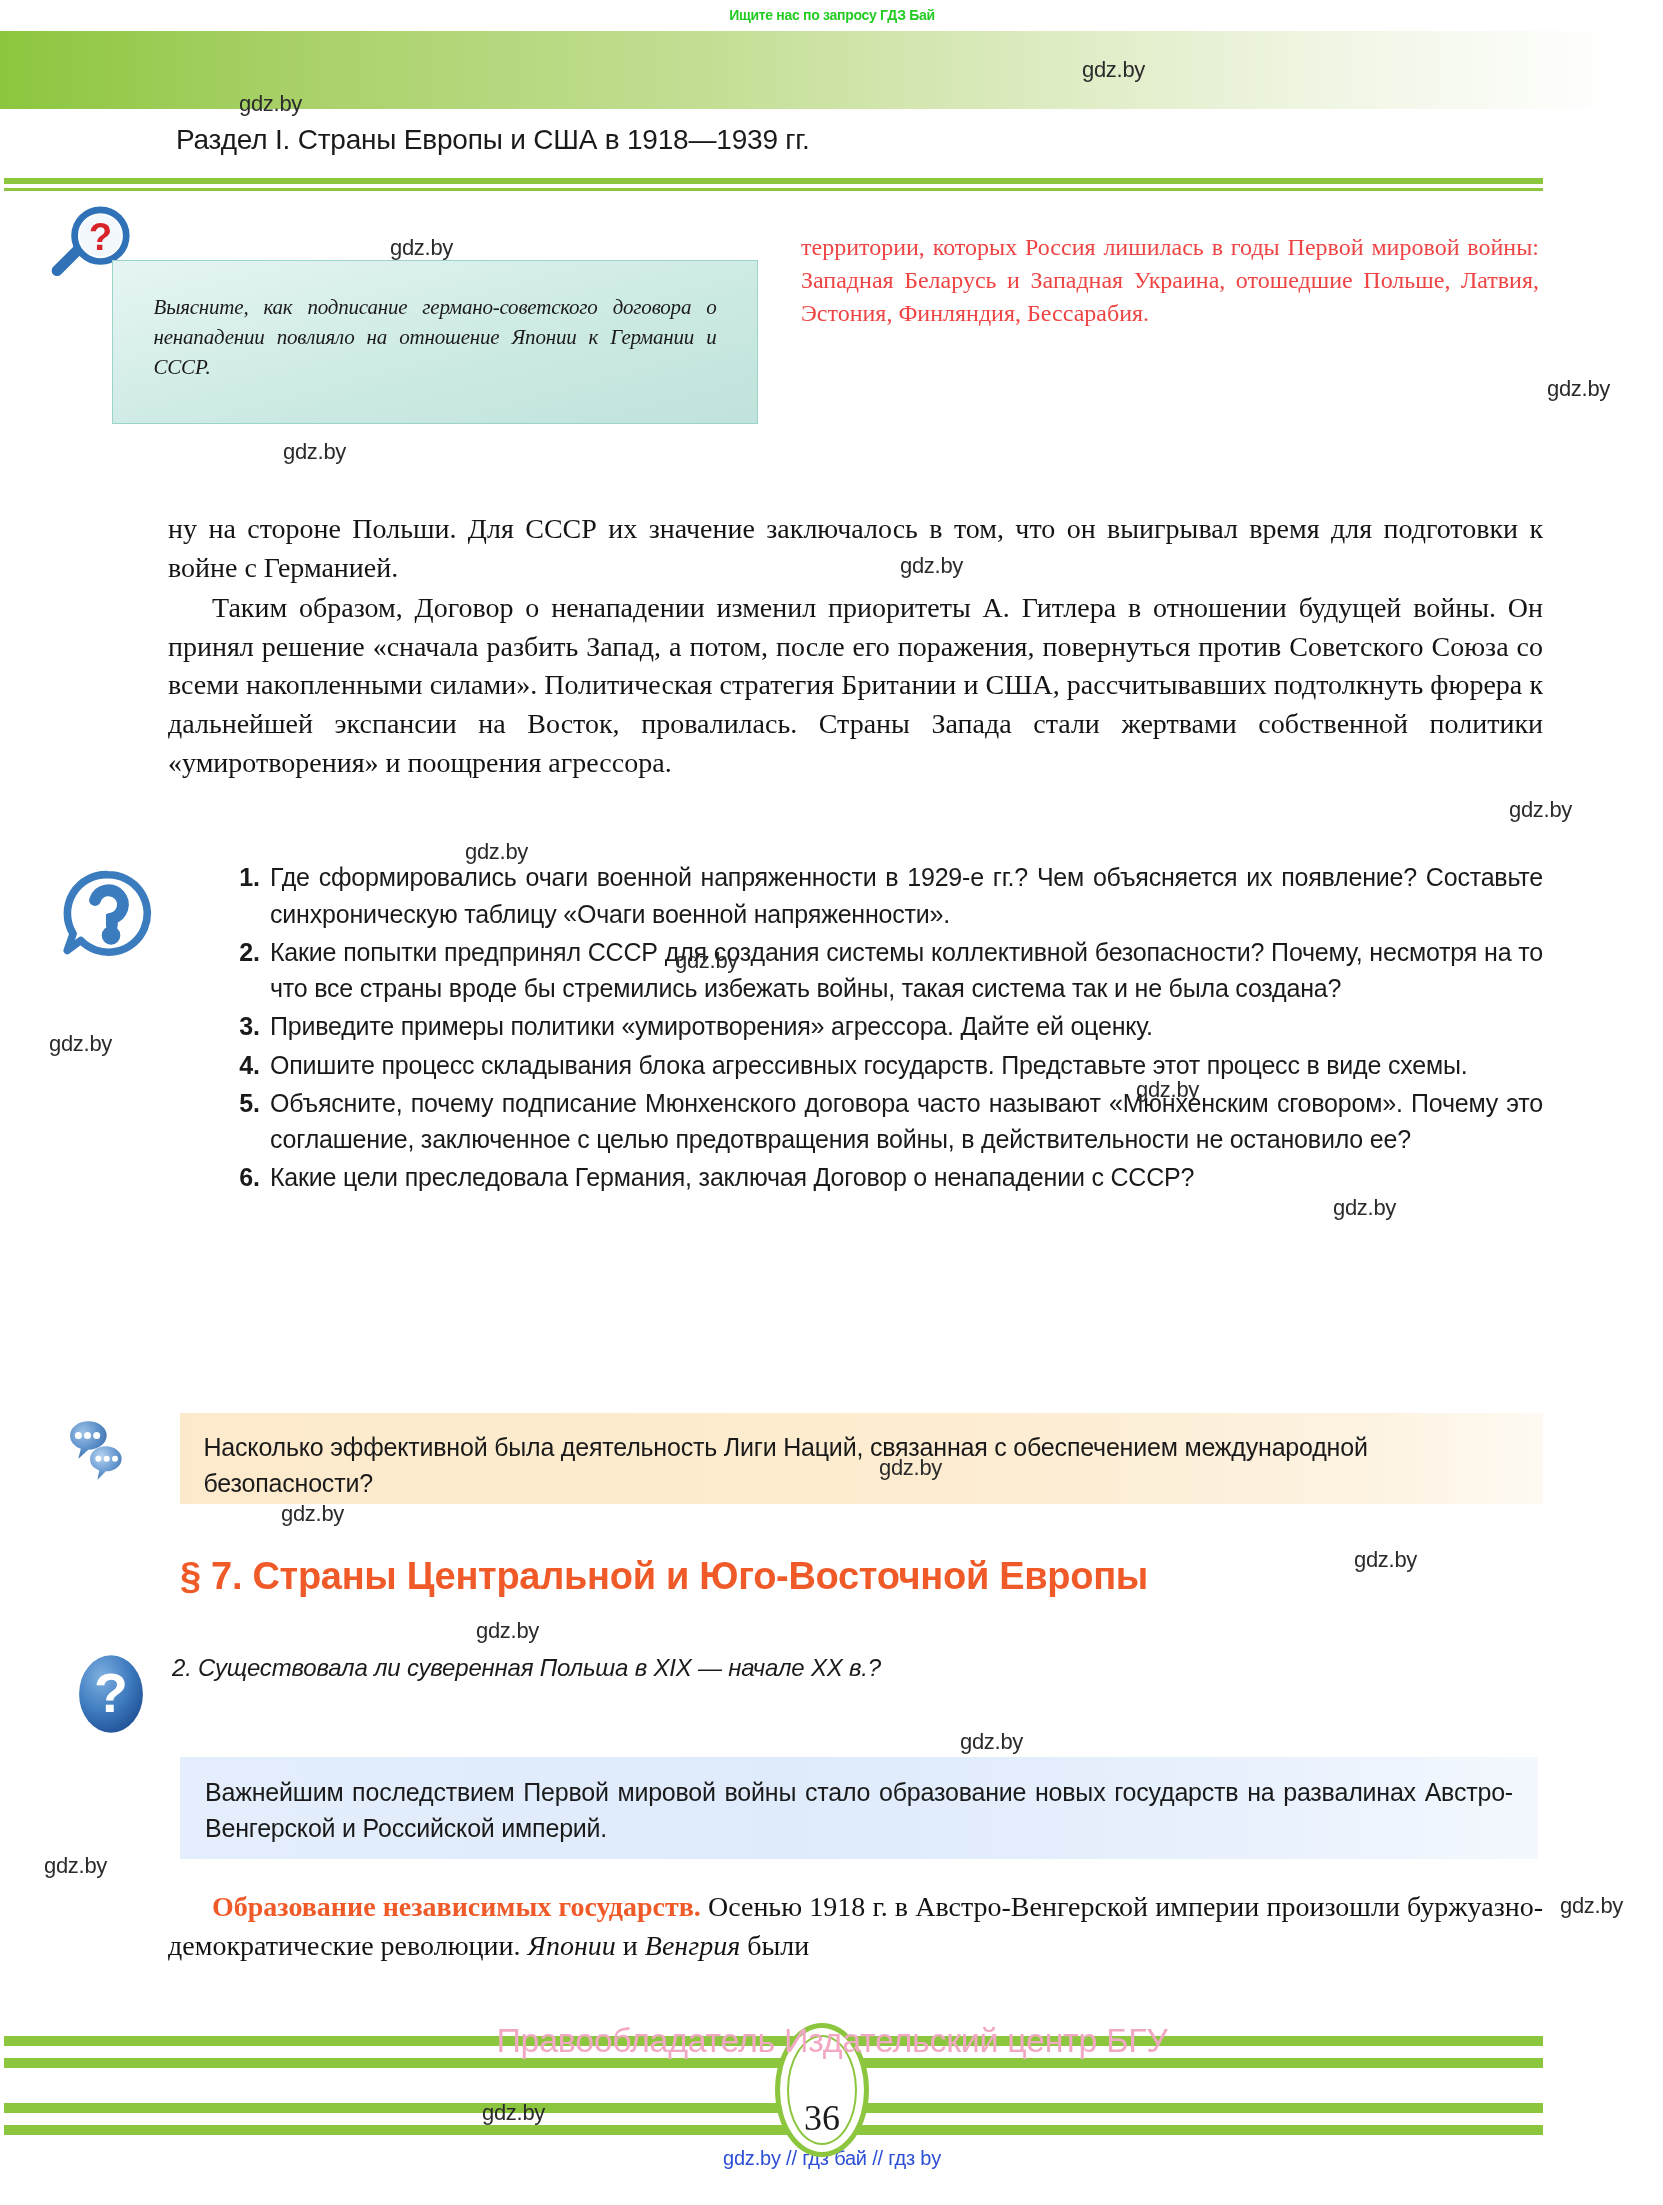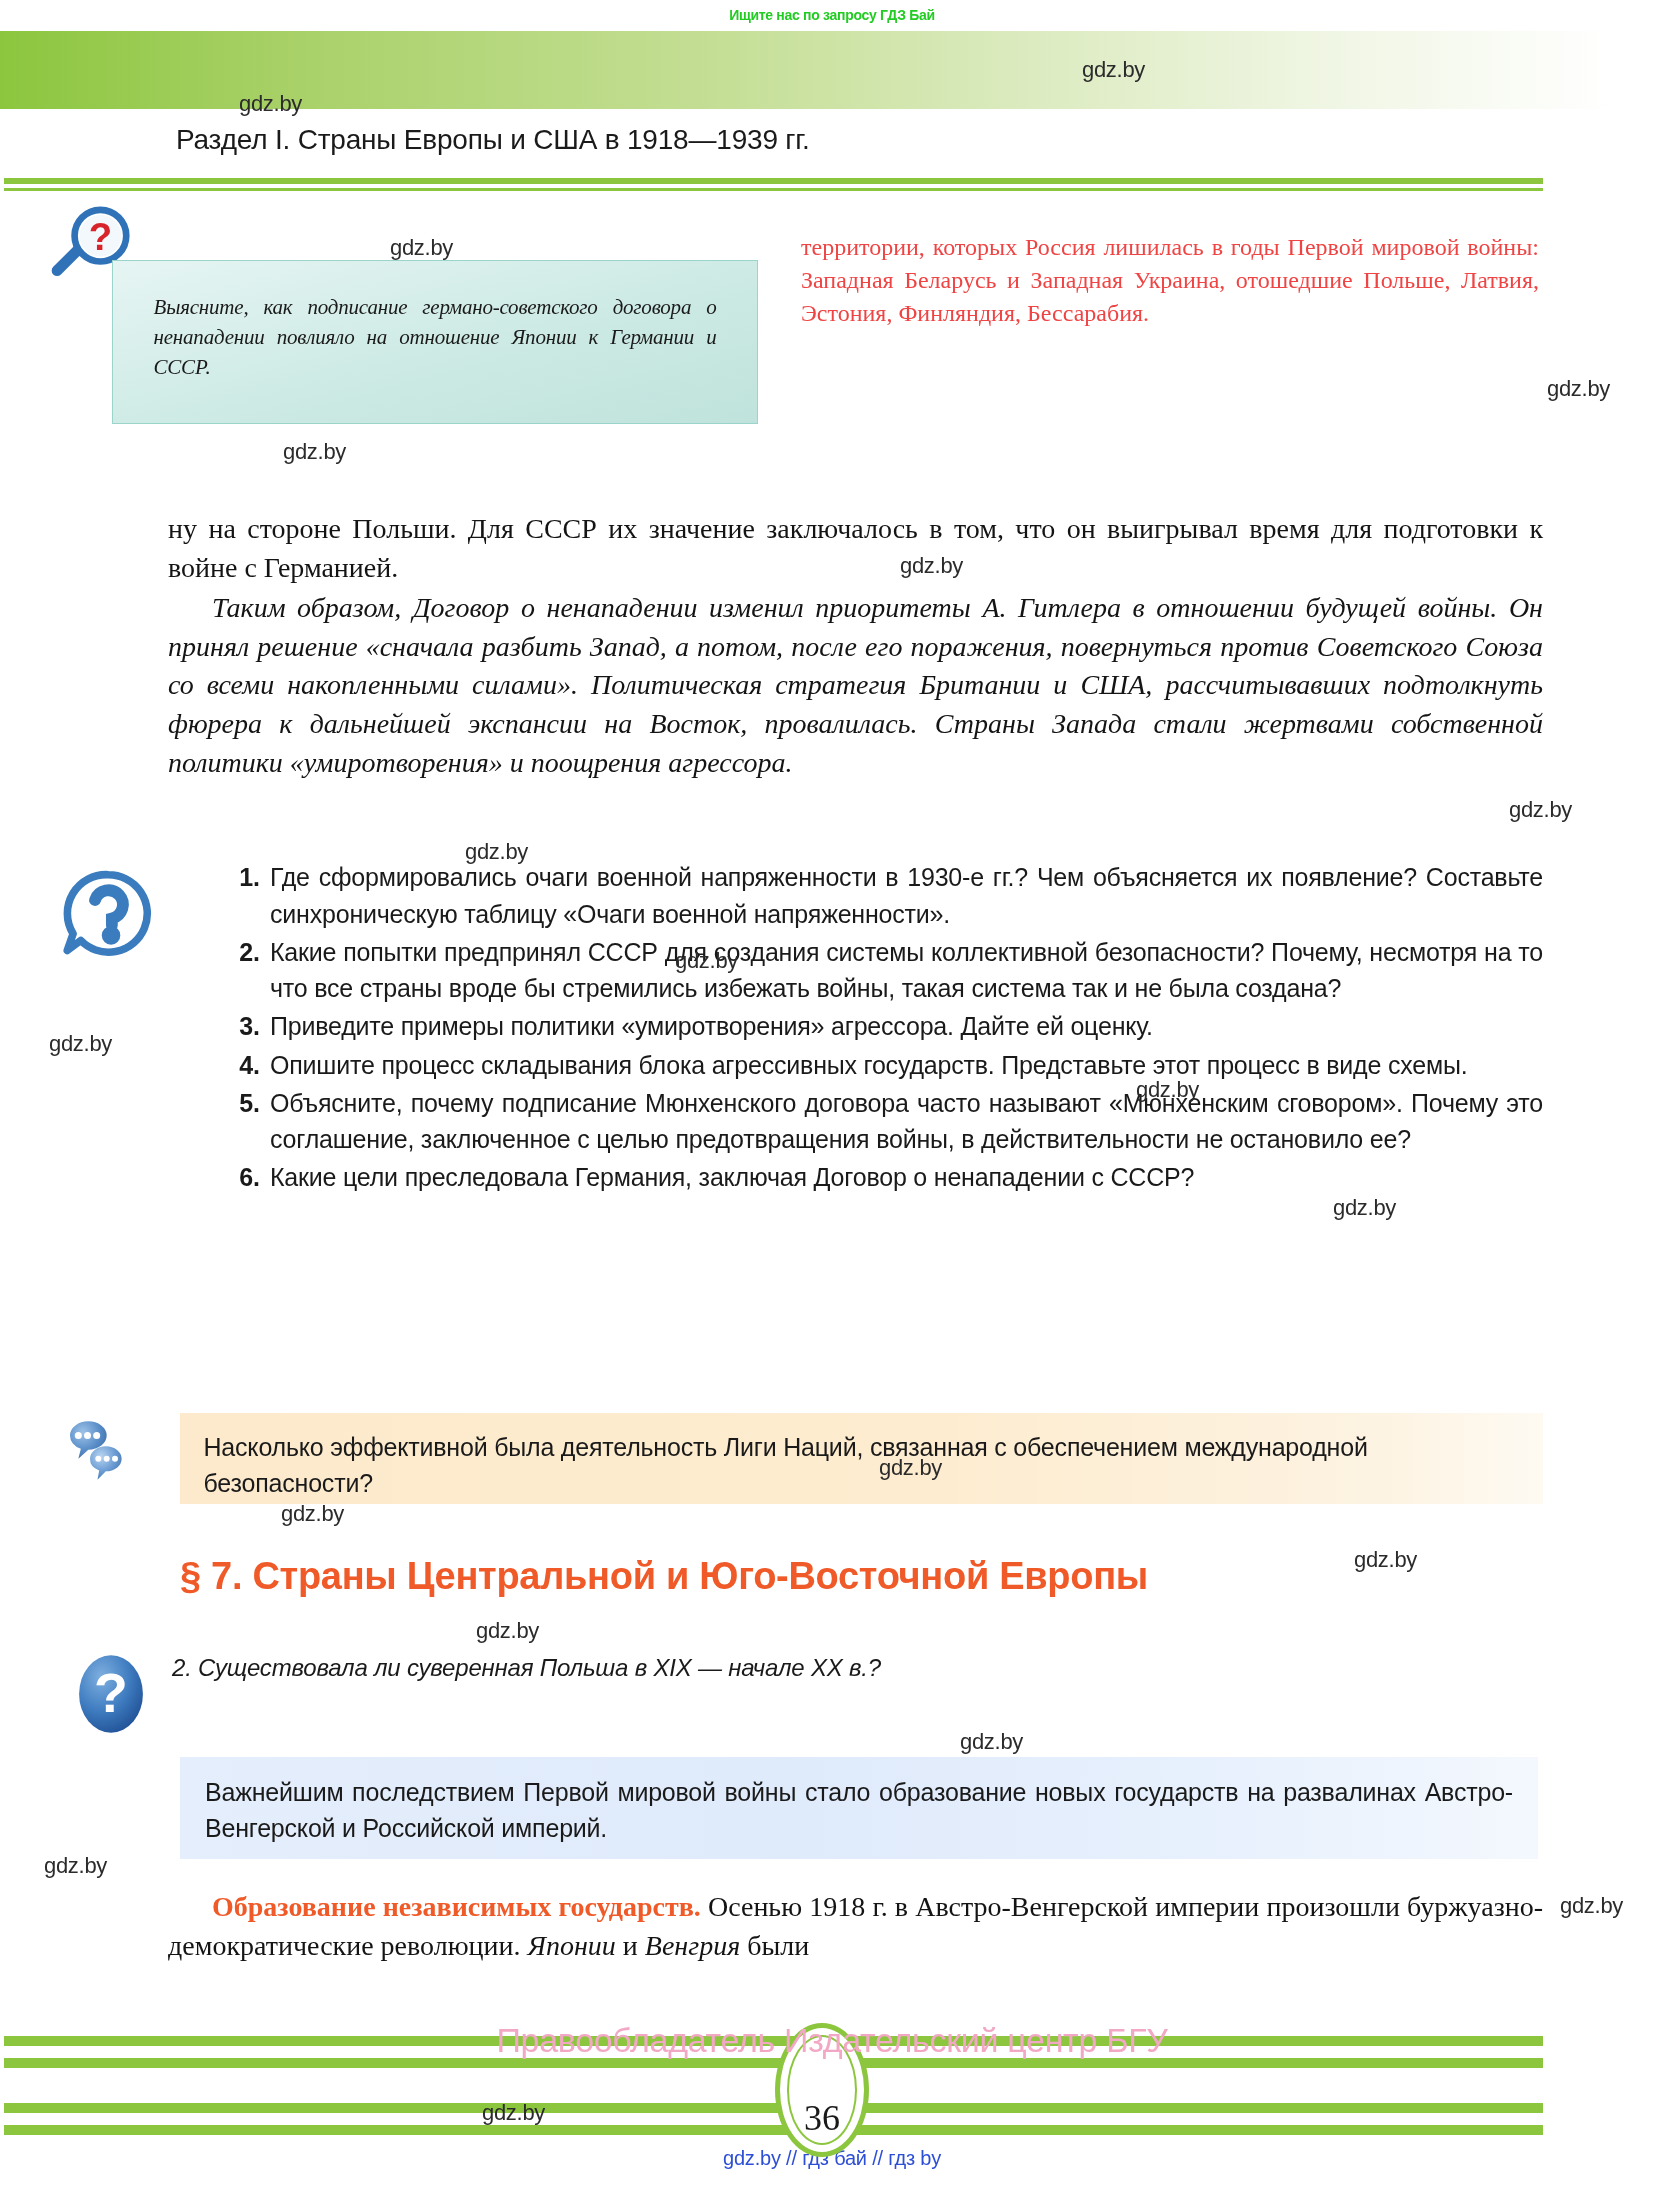--- a/index.html
+++ b/index.html
@@ -305,36 +305,36 @@
 </div>
 
 <div class="right-col">
   <p>территории, которых Россия лишилась в годы Первой мировой войны: Западная Беларусь и Западная Украина, отошедшие Польше, Латвия, Эстония, Финляндия, Бессарабия.</p>
 </div>
 
 <div class="body-col" style="top:510px;">
   <p>ну на стороне Польши. Для СССР их значение заключалось в том, что он выигрывал время для подготовки к войне с Германией.</p>
 </div>
 
-<div class="body-col" style="top:589px;font-style:italic;">
+<div class="body-col" style="top:589px;">
   <p class="indent">Таким образом, Договор о ненападении изменил приоритеты А. Гитлера в отношении будущей войны. Он принял решение «сначала разбить Запад, а потом, после его поражения, повернуться против Советского Союза со всеми накопленными силами». Политическая стратегия Британии и США, рассчитывавших подтолкнуть фюрера к дальнейшей экспансии на Восток, провалилась. Страны Запада стали жертвами собственной политики «умиротворения» и поощрения агрессора.</p>
 </div>
 
 <div class="q-icon-circle">
   <svg viewBox="0 0 108 108" width="91" height="91">
     <path d="M54 8 a46 46 0 1 1 -33 78 l-16 12 l7 -20 A46 46 0 0 1 54 8 Z" fill="none" stroke="#3a7cbe" stroke-width="9" stroke-linejoin="round"></path>
     <path d="M38 38 a17 17 0 1 1 20 22 v8" fill="none" stroke="#3a7cbe" stroke-width="14" stroke-linecap="round"></path>
     <circle cx="57" cy="80" r="11" fill="#3a7cbe"></circle>
   </svg>
 </div>
 
 <div class="q-list">
   <div class="q-item">
     <span class="q-num">1.</span>
-    <span class="q-text">Где сформировались очаги военной напряженности в 1930-е гг.? Чем объясняется их появление? Составьте синхроническую таблицу «Очаги военной напряженности».</span>
+    <span class="q-text">Где сформировались очаги военной напряженности в 1929-е гг.? Чем объясняется их появление? Составьте синхроническую таблицу «Очаги военной напряженности».</span>
   </div>
   <div class="q-item">
     <span class="q-num">2.</span>
     <span class="q-text">Какие попытки предпринял СССР для создания системы коллективной безопасности? Почему, несмотря на то что все страны вроде бы стремились избежать войны, такая система так и не была создана?</span>
   </div>
   <div class="q-item">
     <span class="q-num">3.</span>
     <span class="q-text">Приведите примеры политики «умиротворения» агрессора. Дайте ей оценку.</span>
   </div>
   <div class="q-item">

